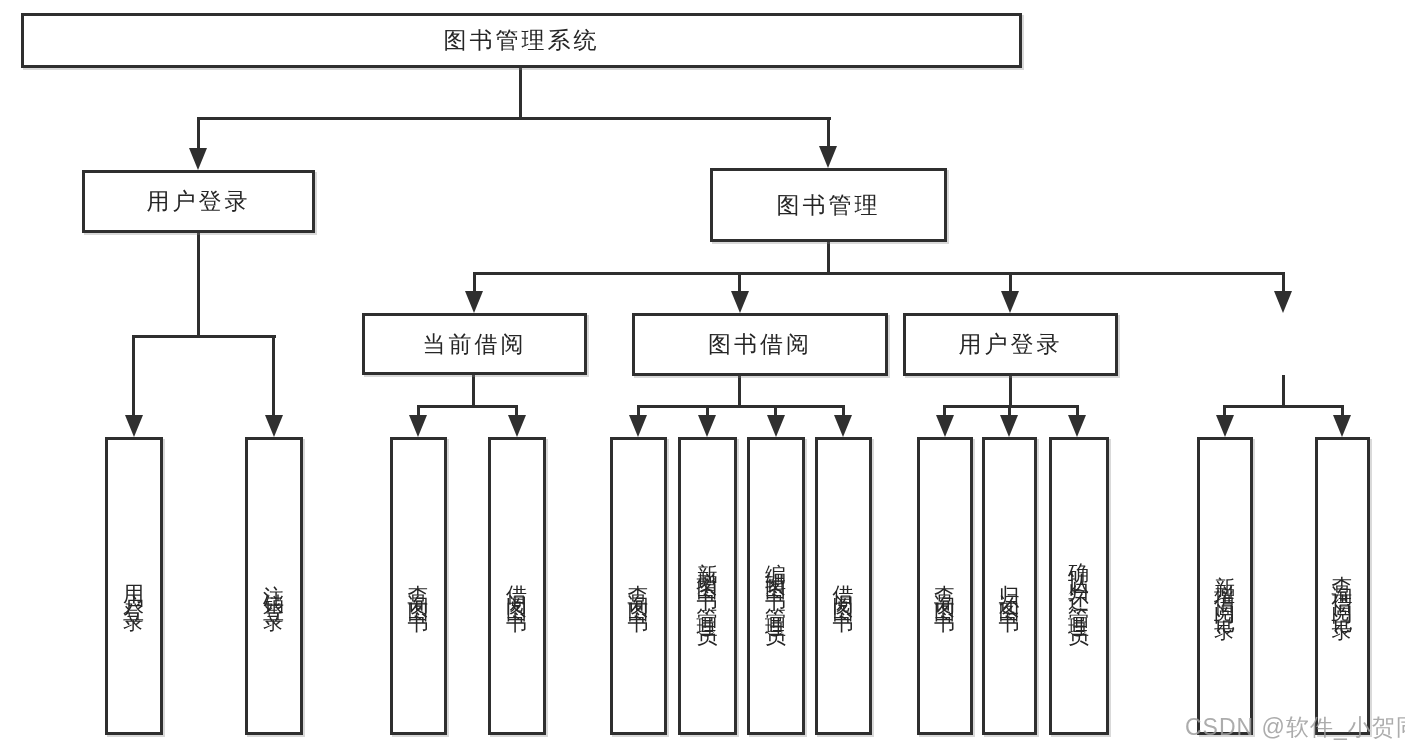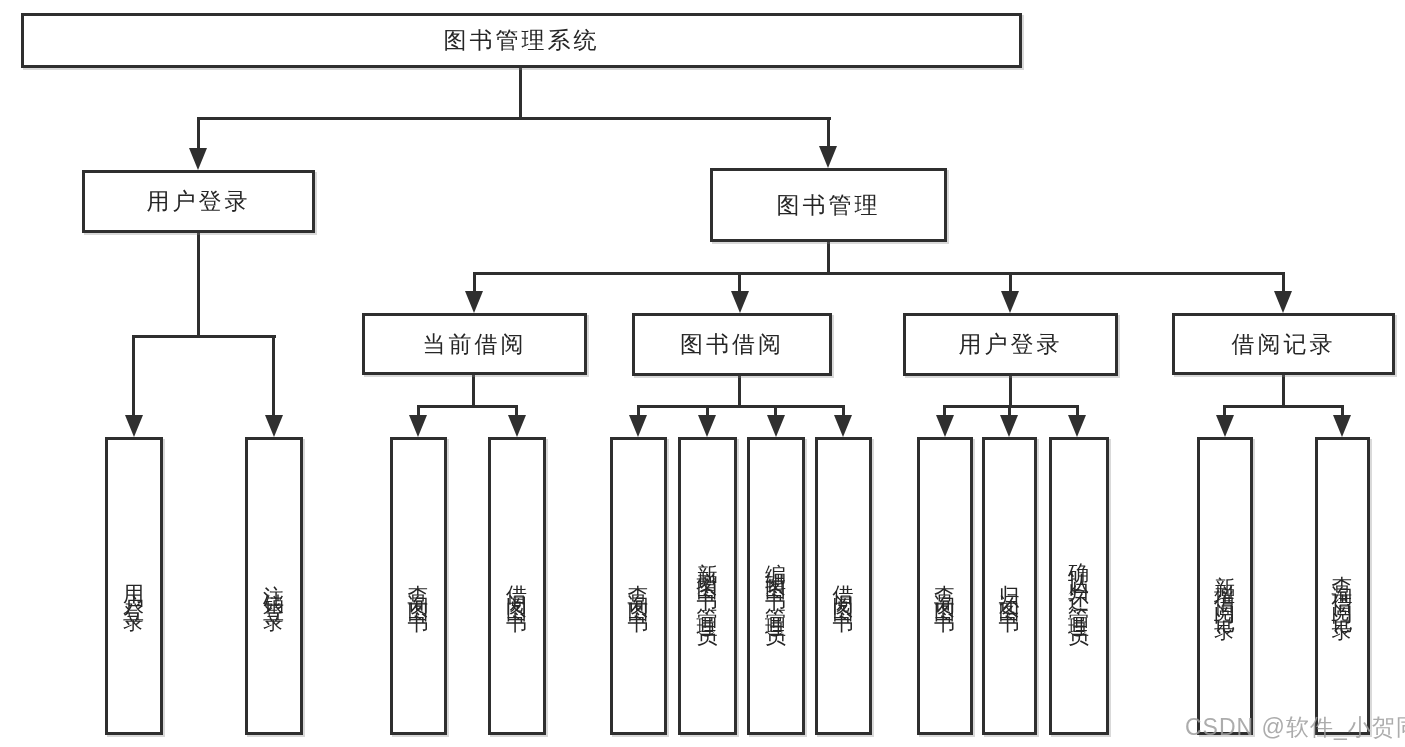--- a/index.html
+++ b/index.html
@@ -77,28 +77,25 @@
   <div class="box h" style="left:82px;top:170px;width:233px;height:63px">
     <span>用户登录</span>
   </div>
   <div class="box h" style="left:710px;top:168px;width:237px;height:74px">
     <span>图书管理</span>
   </div>
 
   <div class="box h" style="left:362px;top:313px;width:225px;height:62px">
     <span>当前借阅</span>
   </div>
-  <div class="box h" style="left:632px;top:313px;width:200px;height:63px">
+  <div class="box h" style="left:632px;top:313px;width:256px;height:63px">
     <span>图书借阅</span>
   </div>
   <div class="box h" style="left:903px;top:313px;width:215px;height:63px">
     <span>用户登录</span>
-  </div>
-  <div class="box h" style="left:1172px;top:313px;width:223px;height:62px">
-    <span>借阅记录</span>
   </div>
 
   <div class="box v" style="left:105px;top:437px;width:58px;height:298px">
     <span>用户登录</span>
   </div>
   <div class="box v" style="left:245px;top:437px;width:58px;height:298px">
     <span>注销登录</span>
   </div>
 
   <div class="box v" style="left:390px;top:437px;width:57px;height:298px">

